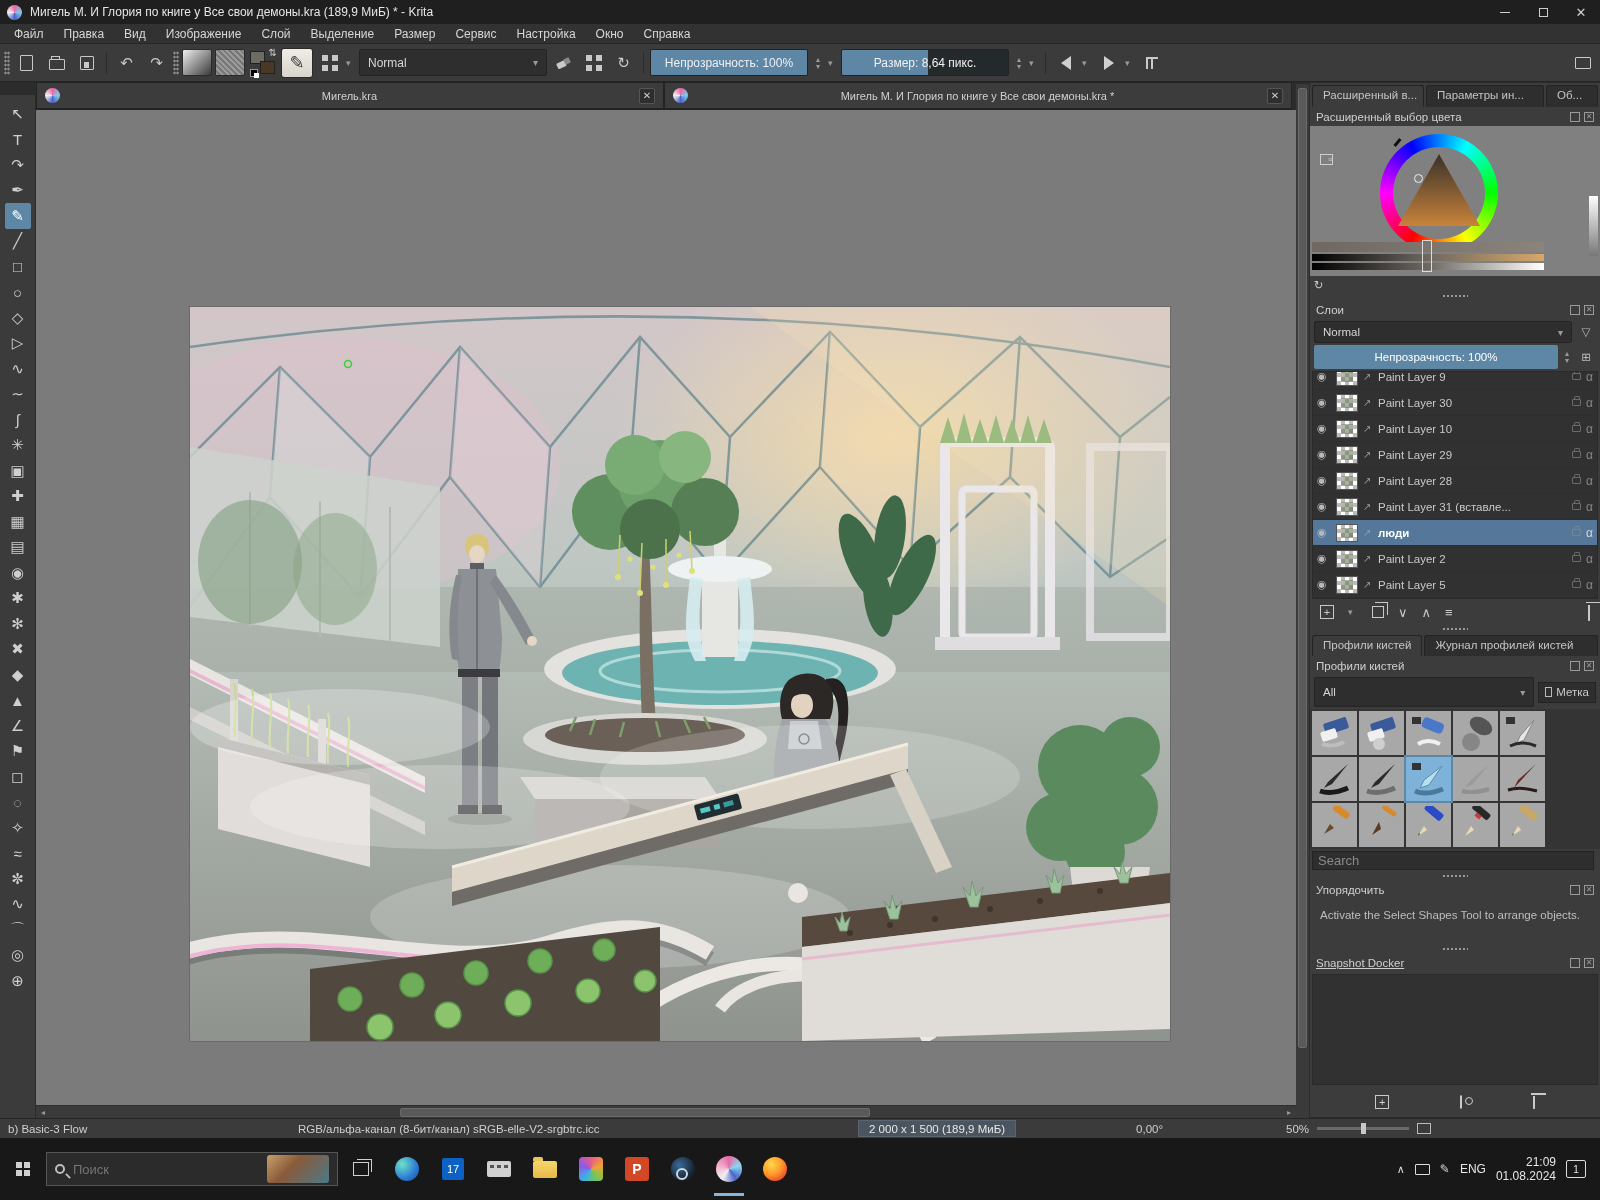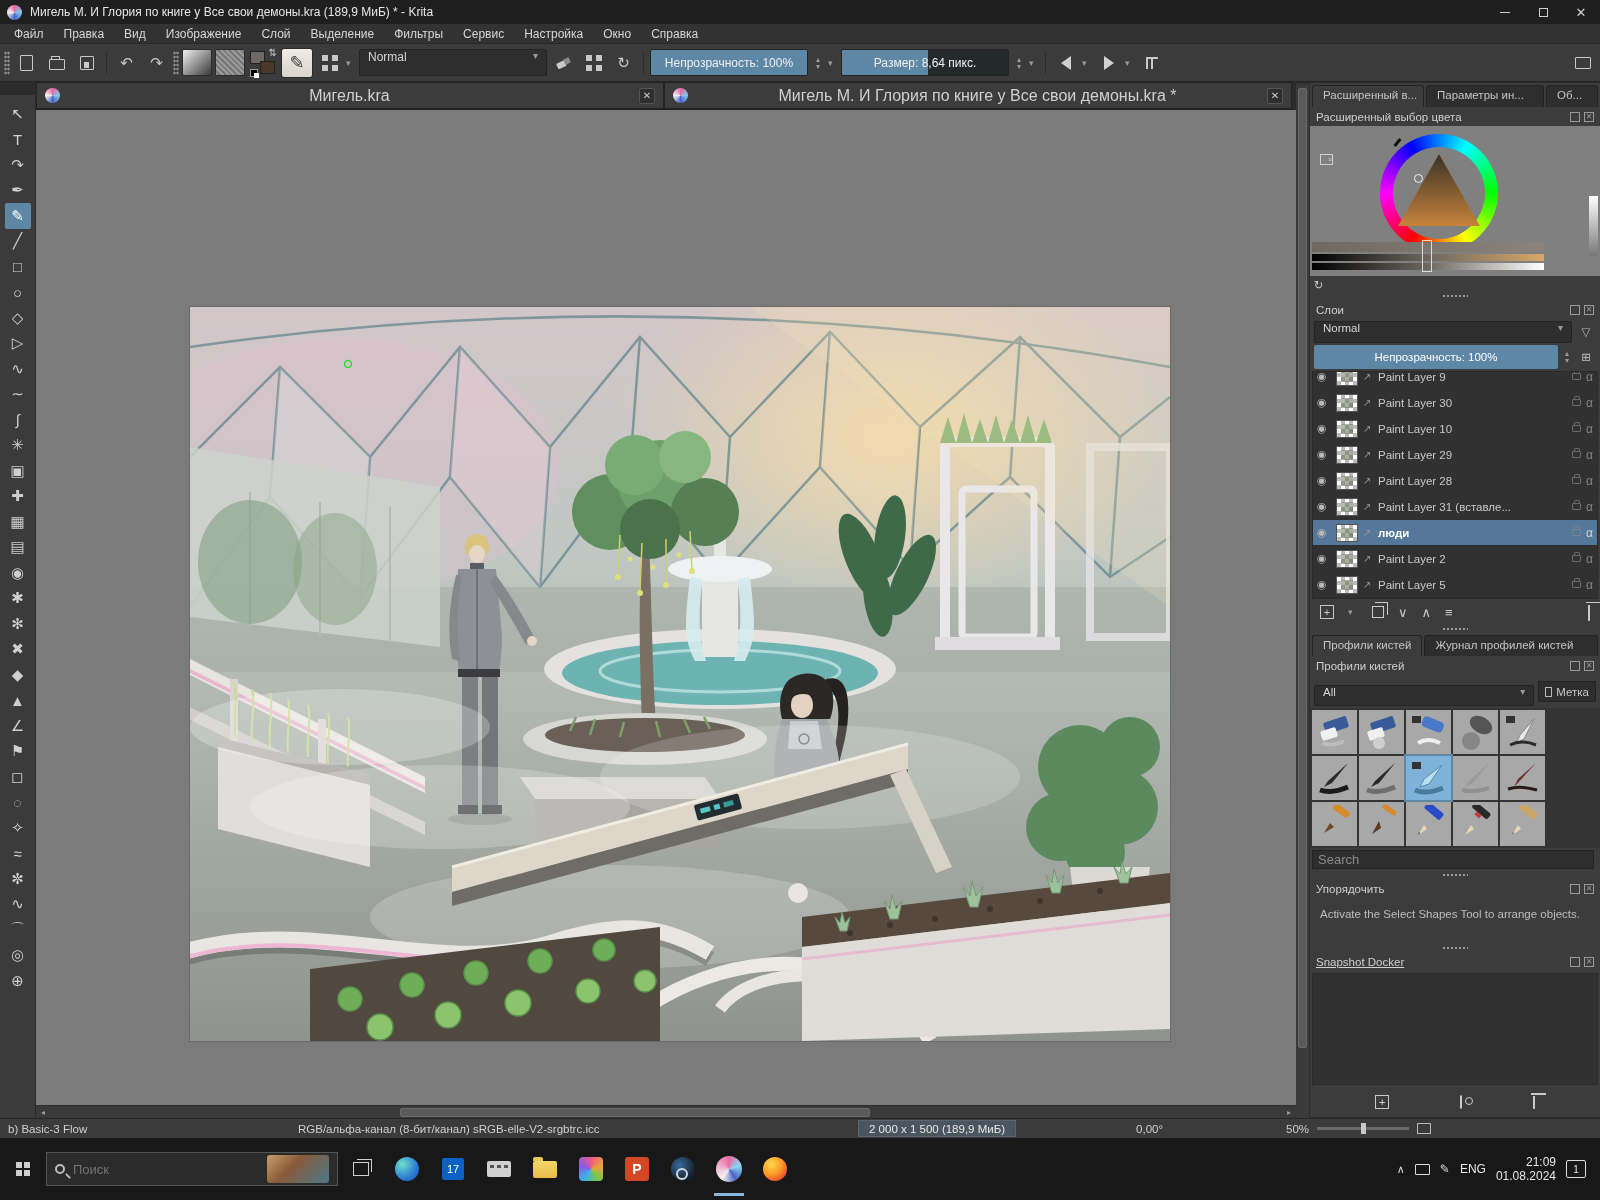--- a/index.html
+++ b/index.html
@@ -32,38 +32,38 @@
   .sw-grad { background:linear-gradient(135deg,#efefef,#3a3a3a); }
   .sw-pat { background:repeating-linear-gradient(45deg,#9a9a9a 0 2px,#777 2px 4px); }
   .fgbg { width:30px; height:28px; position:relative; }
   .fgbg .fg { position:absolute; left:2px; top:2px; width:15px; height:13px; background:#6e6a64; border:1px solid #222; }
   .fgbg .bg { position:absolute; left:12px; top:12px; width:15px; height:13px; background:#4a3826; border:1px solid #222; }
   .fgbg .bw { position:absolute; left:2px; bottom:0; width:8px; height:8px; background:#000; border:1px solid #999;}
   .fgbg .bw::after{content:"";position:absolute;left:3px;top:3px;width:5px;height:5px;background:#fff;}
   .fgbg .swap { position:absolute; right:1px; top:-2px; color:#cfcfcf; font-size:10px;}
   .brush-preview { width:32px; height:30px; background:linear-gradient(180deg,#efece6,#d9d5cc); border-radius:3px; border:1px solid #2a2a2a; color:#3a3a3a; display:flex; align-items:center; justify-content:center; font-size:18px;}
   .ic-grid { width:16px; height:16px; background-image:linear-gradient(#c9c9c9,#c9c9c9),linear-gradient(#c9c9c9,#c9c9c9),linear-gradient(#c9c9c9,#c9c9c9),linear-gradient(#c9c9c9,#c9c9c9); background-repeat:no-repeat; background-size:6px 6px; background-position:0 0,10px 0,0 10px,10px 10px;}
-  .combo { height:27px; background:#2e2e2e; border:1px solid #232323; border-radius:2px; display:flex; padding:0 8px; color:#d6d6d6; }
+  .combo { height:27px; background:#2e2e2e; border:1px solid #232323; border-radius:2px; display:flex; align-items:center; padding:0 8px; color:#d6d6d6; }
   .combo .car { margin-left:auto; color:#9a9a9a; font-size:10px; }
   #blend-combo { width:188px; }
   .slider-w { height:27px; border:1px solid #232323; border-radius:2px; display:flex; align-items:center; justify-content:center; color:#f0f0f0; }
   #opacity-slider { width:158px; background:#5e86a5; }
   #size-slider { width:168px; background:linear-gradient(to right,#5e86a5 0 52%,#24292c 52%); }
   .spin { display:flex; flex-direction:column; justify-content:center; color:#9a9a9a; font-size:8px; line-height:7px; width:14px; align-items:center;}
   .mini-car { color:#9a9a9a; font-size:9px; width:10px; }
   .tri-l { width:0;height:0;border:7px solid transparent;border-right:10px solid #d0d0d0;border-left:none; }
   .tri-r { width:0;height:0;border:7px solid transparent;border-left:10px solid #d0d0d0;border-right:none; }
   .ic-trim { width:12px;height:12px;border-left:2px solid #c9c9c9;border-top:2px solid #c9c9c9; position:relative;}
   .ic-trim::after{content:"";position:absolute;left:3px;top:-2px;width:2px;height:12px;background:#c9c9c9;}
   .ic-screen { width:16px; height:12px; border:1.5px solid #c9c9c9; border-radius:1px;}
   
   #workarea { left:0; top:82px; width:1600px; height:1036px; background:#2c2c2c; }
   #tabsrow { left:36px; top:0; width:1256px; height:28px; display:flex; background:#2c2c2c; border-bottom:1px solid #232323;}
   .doctab { flex:1; display:flex; align-items:center; gap:8px; padding:0 8px; background:#3c3c3c; border:1px solid #232323; color:#d0d0d0; }
-  .doctab .lbl { flex:1; text-align:center; font-size:16px; }
+  .doctab .lbl { flex:1; text-align:center; font-size:11px; }
   .tab-close { width:16px; height:16px; background:#2e2e2e; border:1px solid #555; color:#cfcfcf; display:flex; align-items:center; justify-content:center; font-size:10px; border-radius:2px;}
   
   #toolbox { left:0; top:13px; width:36px; height:1023px; background:#3b3b3b; border-right:1px solid #2a2a2a; display:flex; flex-direction:column; align-items:center; padding-top:6px; }
   .tool { width:26px; height:25.5px; display:flex; align-items:center; justify-content:center; color:#cfcfcf; font-size:15px; border-radius:2px; }
   .tool.sel { background:#5e86a5; color:#fff; }
   
   #canvas-zone { left:36px; top:28px; width:1260px; height:995px; background:#7b7b7b; overflow:hidden; }
   #artwork { left:154px; top:197px; width:980px; height:734px; box-shadow:0 0 0 1px #6a6a6a; }
   #hscroll { left:36px; top:1023px; width:1260px; height:13px; background:#3a3a3a; border-top:1px solid #2e2e2e; display:flex; align-items:center;}
   .scr-arr { width:14px; height:13px; color:#9a9a9a; font-size:8px; display:flex;align-items:center;justify-content:center;}
@@ -122,21 +122,21 @@
   .lbtns { height:26px; display:flex; align-items:center; gap:14px; padding:0 10px; color:#c9c9c9; font-size:13px;}
   .lbtns .trash { margin-left:auto; }
   .ic-plusbox { width:14px; height:14px; border:1.5px solid #c9c9c9; display:flex; align-items:center; justify-content:center; font-size:11px;}
   .ic-dup { width:12px; height:12px; border:1.5px solid #c9c9c9; position:relative;}
   .ic-dup::before{content:"";position:absolute;left:2px;top:-5px;width:12px;height:12px;border-top:1.5px solid #c9c9c9;border-right:1.5px solid #c9c9c9;}
   .ic-trash { width:11px; height:13px; border:1.5px solid #c9c9c9; border-top:none; position:relative; border-radius:0 0 2px 2px;}
   .ic-trash::before{content:"";position:absolute;left:-3px;top:-3px;width:15px;height:1.5px;background:#c9c9c9;}
   
   .btabs { display:flex; height:23px; gap:2px; padding:2px 2px 0 2px;}
   .filt-row { display:flex; gap:4px; padding:2px 4px; align-items:center;}
-  #all-combo { flex:1; height:21px;margin-top:8px;}
+  #all-combo { flex:1; height:30px;}
   .tag-btn { height:21px; border:1px solid #232323; background:#2e2e2e; display:flex; align-items:center; gap:4px; padding:0 6px; color:#c9c9c9;}
   .tag-btn .bk { width:7px; height:10px; border:1px solid #b9b9b9; }
   .bgrid { display:grid; grid-template-columns:repeat(5,45px); grid-auto-rows:44px; gap:2px; padding:2px 2px; background:#343434;}
   .bcell { background:#a8a8a8; position:relative; display:flex; align-items:center; justify-content:center;}
   .bcell.sel { background:#7fb2d9; outline:2px solid #5e86a5; }
   .bcell svg { width:38px; height:38px; }
   .search-in { margin:2px 2px; height:19px; background:#2e2e2e; border:1px solid #232323; color:#9a9a9a; padding:0 5px; font-size:13px; width:282px;}
   .search-in::placeholder { color:#8a8a8a; }
   .arrange-msg { padding:10px 8px 24px 10px; color:#bdbdbd; }
   #snap-body { flex:1; background:#313131; margin:2px; border:1px solid #2a2a2a;}
@@ -204,21 +204,21 @@
   </div>
 </div>
 
 <div class="abs" id="menubar">
   <span class="menu-item">Файл</span>
   <span class="menu-item">Правка</span>
   <span class="menu-item">Вид</span>
   <span class="menu-item">Изображение</span>
   <span class="menu-item">Слой</span>
   <span class="menu-item">Выделение</span>
-  <span class="menu-item">Фильтры</span>
+  <span class="menu-item">Размер</span>
   <span class="menu-item">Сервис</span>
   <span class="menu-item">Настройка</span>
   <span class="menu-item">Окно</span>
   <span class="menu-item">Справка</span>
 </div>
 
 <div class="abs" id="toolbar">
   <span class="grip"></span>
   <span class="tbtn">
       <span class="ic-new"></span>

